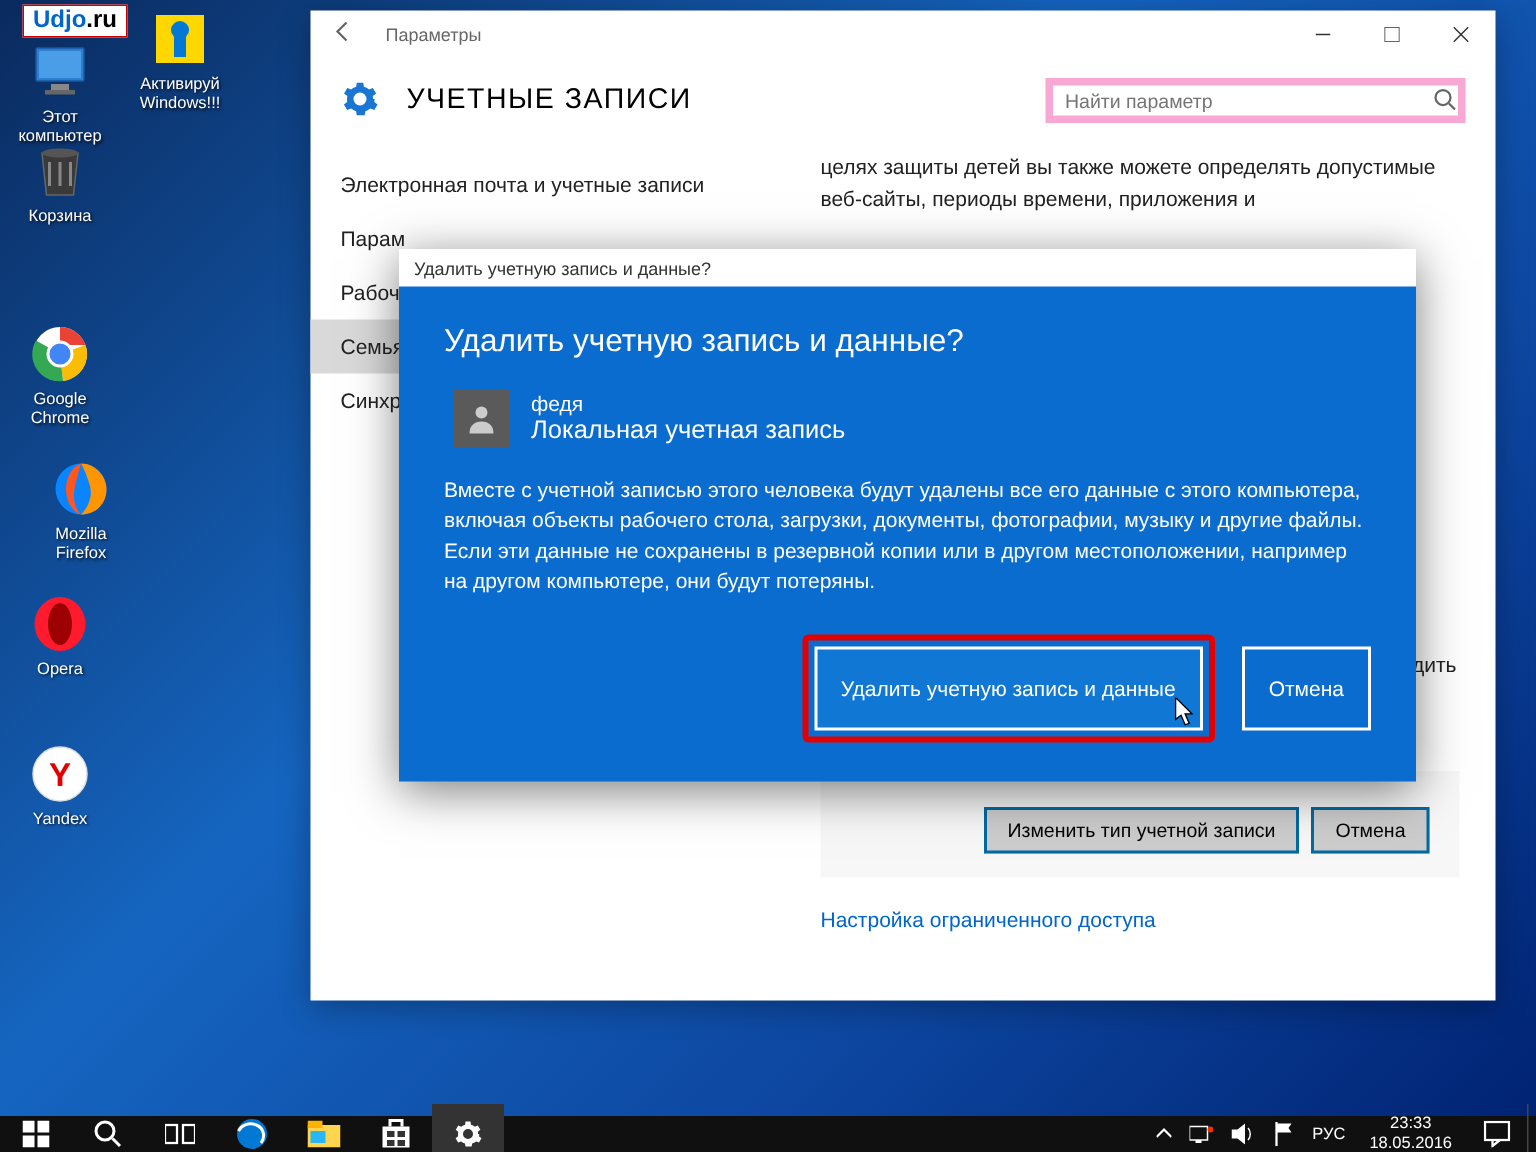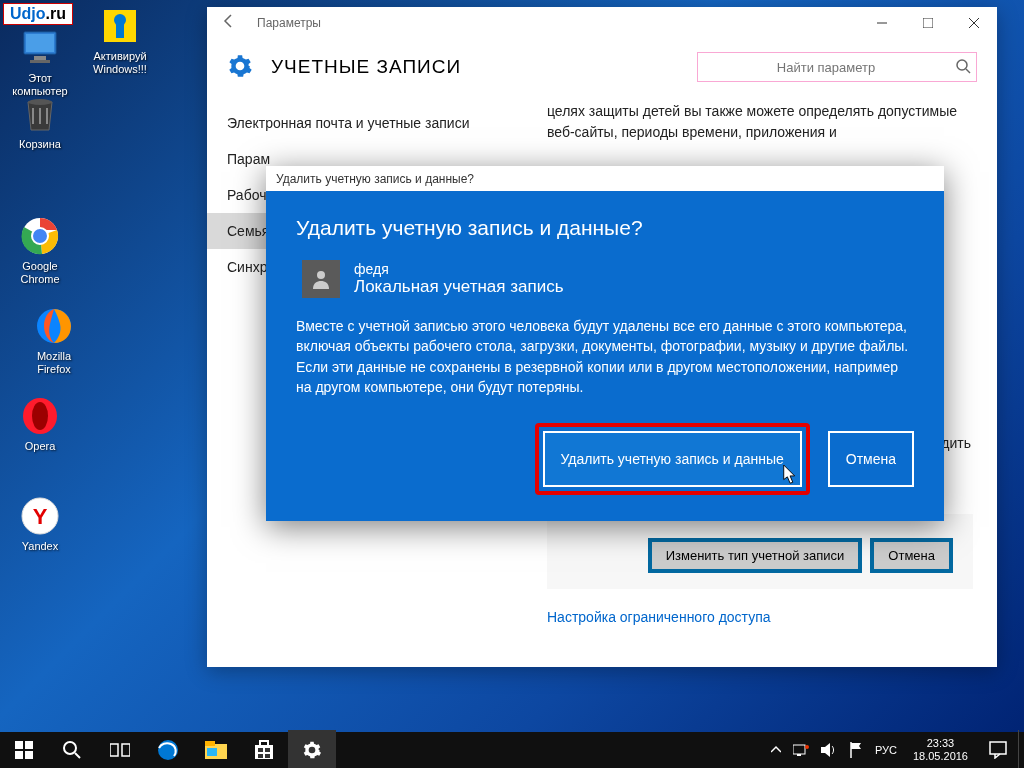--- a/index.html
+++ b/index.html
@@ -1,58 +1,58 @@
 <!DOCTYPE html>
 <html><head>
 <meta charset="utf-8">
 <style>
 * { margin:0; padding:0; box-sizing:border-box; font-family:'Segoe UI',Tahoma,sans-serif; }
 html,body { width:1024px; height:768px; overflow:hidden; }
 .desktop { width:1024px; height:768px; background:linear-gradient(135deg,#0a2a5e 0%,#1565c0 40%,#0d47a1 70%,#002171 100%); position:relative; }
-.watermark { position:absolute; top:3px; left:3px; background:#fff; border:1px solid #c00; padding:1px 6px; font-size:16px; font-weight:bold; color:#000; z-index:10; }
+.watermark { position:absolute; top:3px; left:15px; background:#fff; border:1px solid #c00; padding:1px 6px; font-size:16px; font-weight:bold; color:#000; z-index:10; }
 .watermark span { color:#0066cc; }
 .di { position:absolute; width:76px; text-align:center; color:#fff; font-size:11px; cursor:pointer; }
 .di-ic { width:44px; height:44px; margin:0 auto 2px; display:flex; align-items:center; justify-content:center; }
 .di-lb { text-shadow:1px 1px 2px rgba(0,0,0,.8); line-height:1.2; }
 .settings-window { position:absolute; left:207px; top:7px; width:790px; height:660px; background:#fff; box-shadow:0 4px 20px rgba(0,0,0,.3); }
 .sw-titlebar { height:32px; display:flex; align-items:center; padding:0 0 0 14px; color:#666; font-size:12px; }
 .sw-back { width:20px; height:20px; margin-right:16px; color:#666; cursor:pointer; }
 .sw-title { flex:1; }
 .sw-ctrls { display:flex; }
 .sw-btn { width:46px; height:32px; display:flex; align-items:center; justify-content:center; color:#666; font-size:11px; cursor:pointer; }
 .sw-header { height:56px; display:flex; align-items:center; padding:0 20px; }
 .sw-gear { width:28px; height:28px; margin-right:16px; color:#1976d2; }
 .sw-htitle { font-size:19px; font-weight:300; letter-spacing:1px; flex:1; text-transform:uppercase; }
-.sw-search { width:280px; height:30px; border:1px solid #f9a8d4; padding:0 30px 0 8px; font-size:13px; position:relative;text-align:center; }
+.sw-search { width:280px; height:30px; border:5px solid #f9a8d4; padding:0 30px 0 8px; font-size:13px; position:relative; }
 .sw-search-wrap { position:relative; }
 .sw-search-ic { position:absolute; right:6px; top:6px; color:#666; }
 .sw-body { display:flex; height:calc(100% - 88px); }
 .sw-sidebar { width:330px; padding-top:10px; }
 .sw-nav { padding:10px 20px; font-size:14px; color:#222; cursor:pointer; }
 .sw-nav.sel { background:#d9d9d9; }
 .sw-content { flex:1; padding:0 24px 0 10px; font-size:14px; color:#222; line-height:1.5; position:relative; }
 .sw-content-top { padding-top:6px; padding-bottom:10px; }
 .sw-acct-box { background:#f7f7f7; padding:16px 20px; margin-bottom:18px; position:relative; }
 .sw-acct-btns { display:flex; gap:8px; justify-content:flex-end; margin-top:8px; }
-.sw-gbtn { background:#ccc; border:4px solid #0369a1; padding:6px 14px; font-size:13px; cursor:pointer; }
+.sw-gbtn { background:#ccc; border:2px solid #0369a1; padding:6px 14px; font-size:13px; cursor:pointer; }
 .sw-link { color:#0066cc; font-size:14px; cursor:pointer; }
 .dialog { position:absolute; left:266px; top:166px; width:678px; background:#0a6cce; box-shadow:0 6px 30px rgba(0,0,0,.5); z-index:50; }
 .dlg-titlebar { background:#fff; height:28px; display:flex; align-items:center; padding:0 10px; font-size:12px; color:#333; border-bottom:3px solid #0a6cce; }
 .dlg-body { padding:22px 30px 26px; color:#fff; }
 .dlg-htxt { font-size:21px; font-weight:300; margin-bottom:20px; }
 .dlg-user { display:flex; align-items:center; gap:14px; margin-bottom:18px; margin-left:6px; }
 .dlg-av { width:38px; height:38px; background:#5a5a5a; display:flex; align-items:center; justify-content:center; }
 .dlg-uname { font-size:14px; }
 .dlg-utype { font-size:17px; }
 .dlg-msg { font-size:14px; line-height:1.45; margin-bottom:26px; }
 .dlg-btns { display:flex; justify-content:flex-end; gap:18px; align-items:center; }
 .dlg-btn { border:2px solid #fff; padding:18px 16px; font-size:14px; color:#fff; background:transparent; cursor:pointer;text-align:center; }
 .highlight-box { border:4px solid #e30000; border-radius:4px; padding:4px; display:inline-block; }
 .cursor-ptr { position:absolute; width:16px; height:20px; z-index:60; pointer-events:none; }
-.taskbar { position:absolute; bottom:0; left:0; width:1024px; height:36px; background:#101010; display:flex; align-items:center; }
+.taskbar { position:absolute; bottom:0; left:0; width:1024px; height:24px; background:#101010; display:flex; align-items:center; }
 .tb-item { width:48px; height:40px; display:flex; align-items:center; justify-content:center; color:#fff; cursor:pointer; }
 .tb-item.active { background:#333; }
 .tb-spacer { flex:1; }
 .tb-tray { display:flex; align-items:center; height:40px; color:#fff; font-size:11px; }
 .tb-tray-ic { padding:0 6px; cursor:pointer; }
 .tb-clock { text-align:center; padding:0 10px; line-height:1.2; cursor:pointer; }
 .tb-notif { width:40px; height:40px; display:flex; align-items:center; justify-content:center; cursor:pointer; }
 svg { display:block; }
 </style>
 </head>

